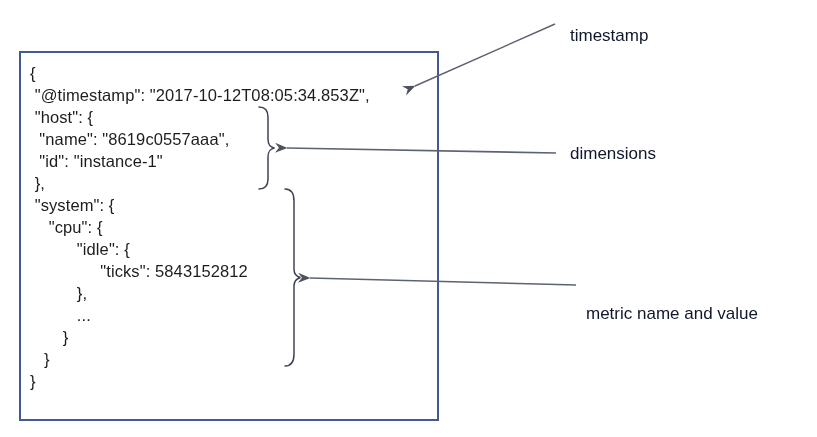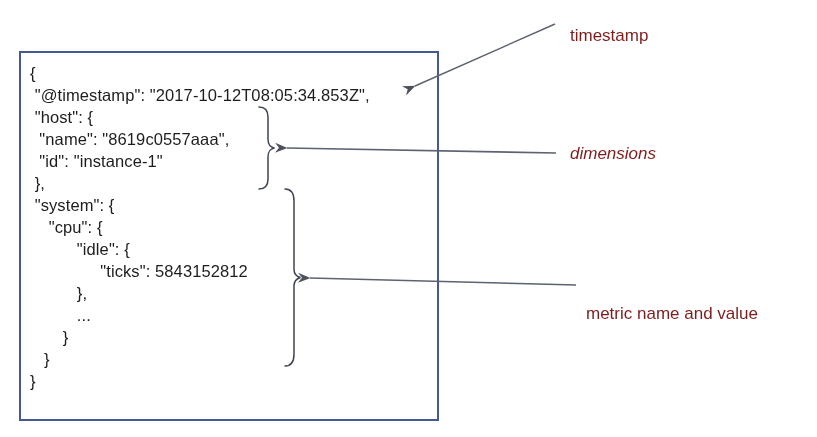--- a/index.html
+++ b/index.html
@@ -46,25 +46,25 @@
   .arrow-layer {
     position: absolute;
     left: 0; top: 0;
     width: 817px;
     height: 437px;
     pointer-events: none;
   }
   .label {
     position: absolute;
     font-size: 17px;
-    color: #7f1d1d;
+    color: #0f172a;
     white-space: nowrap;
   }
   .label-timestamp { left: 570px; top: 26px; }
-  .label-dimensions { left: 570px; top: 144px; font-style: italic; }
+  .label-dimensions { left: 570px; top: 144px; }
   .label-metric { left: 586px; top: 276px; margin-top: 28px; }
 </style>
 </head>
 <body>
 
 <div class="canvas">
 
   <div class="json-box"></div>
 
   <div class="code">

